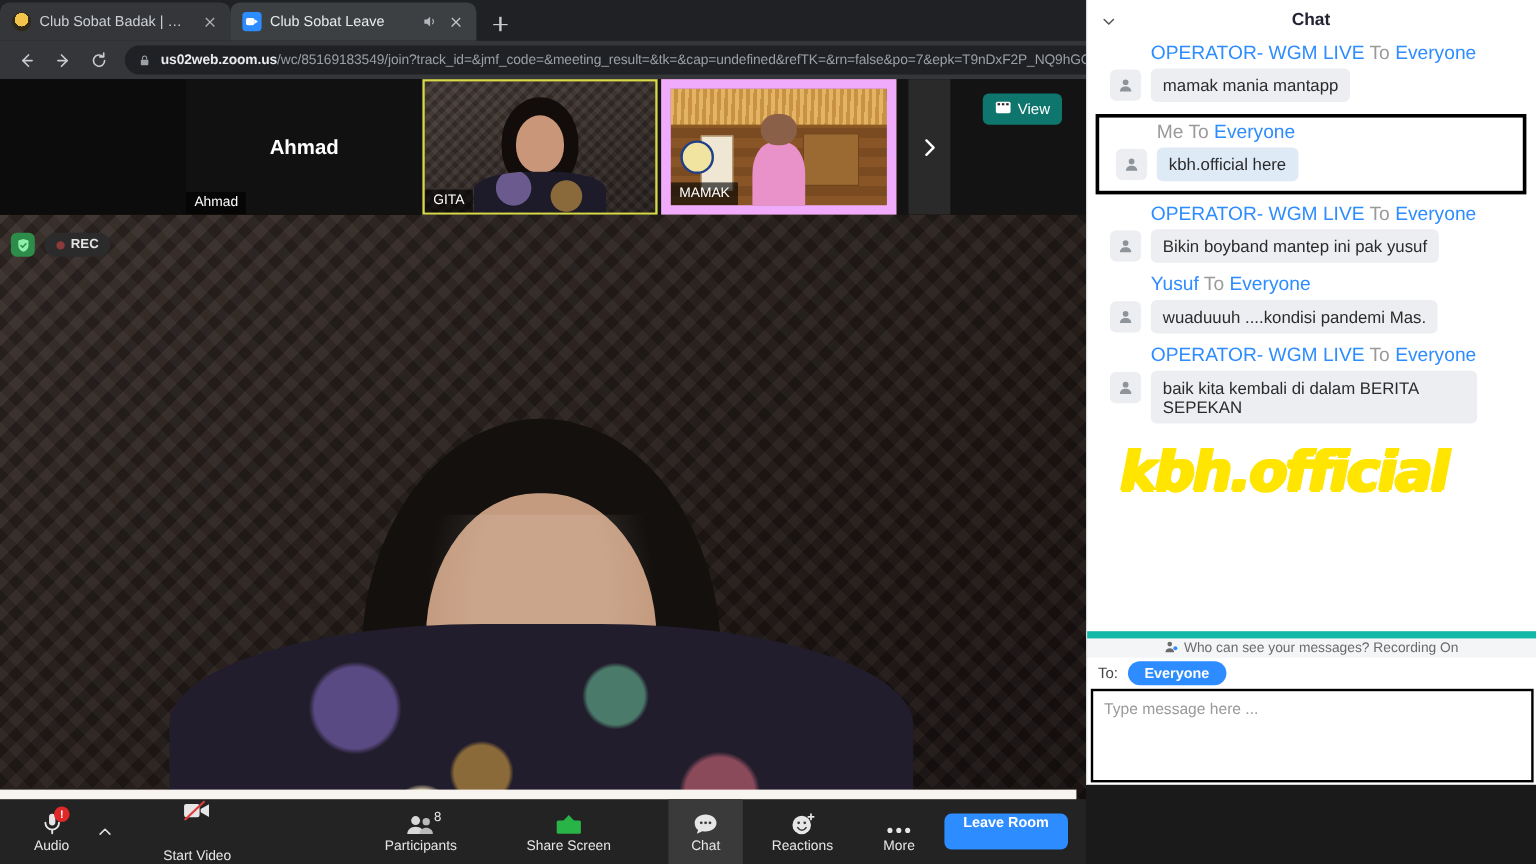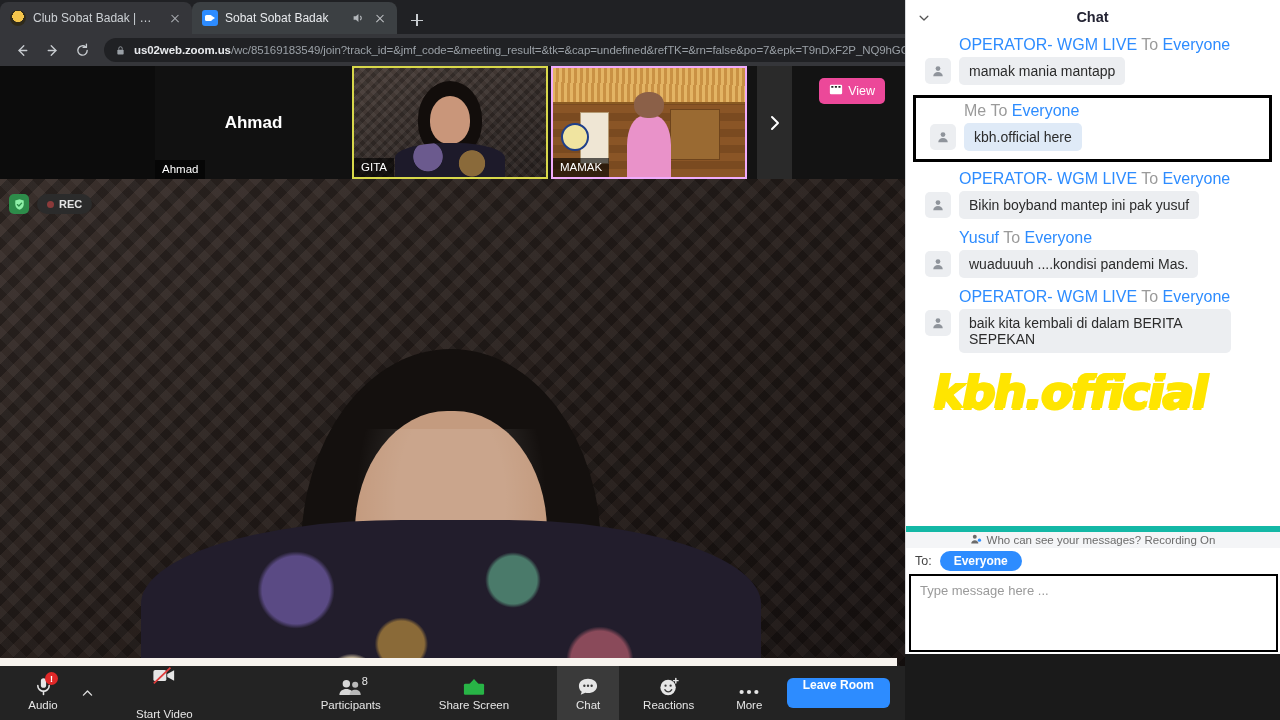--- a/index.html
+++ b/index.html
@@ -128,31 +128,31 @@
   }
   .tile-namechip {
     position: absolute; left: 0; bottom: 0; background: rgba(0,0,0,.62);
     color: #fff; font-size: 11.5px; padding: 3px 7px 4px;
   }
   .tile.gita {
     width: 196px; border: 2px solid #d8d84a;
     background: linear-gradient(160deg,#3a3230 0%,#241f1d 100%);
   }
   .tile.mamak {
-    width: 196px; border: 2px solid #f0abfc; margin-left: 3px;
+    width: 196px; border: 8px solid #f0abfc; margin-left: 3px;
     background: #8a5a2a;
   }
   .strip-next {
     position: absolute; left: 757px; top: 0; width: 35px; height: 113px;
     background: #2a2a2a; display: flex; align-items: center;
     justify-content: center; color: #fff;
   }
   .view-btn {
     position: absolute; right: 20px; top: 12px; height: 26px;
-    background: #ec4899; border-radius: 5px; color: #fff;
+    background: #0f766e; border-radius: 5px; color: #fff;
     display: flex; align-items: center; gap: 5px; padding: 0 10px;
     font-size: 12.5px;
   }
 
   
   .gita-wall {
     position: absolute; inset: 0;
     background:
       repeating-linear-gradient(45deg, rgba(255,255,255,.045) 0 4px, transparent 4px 8px),
       repeating-linear-gradient(-45deg, rgba(0,0,0,.25) 0 4px, transparent 4px 8px),
@@ -380,21 +380,21 @@
 <div id="app">
 
   <div class="browser-tabstrip">
     <div class="tab inactive">
       <span class="tab-favicon fav-badak"></span>
       <span class="tab-title">Club Sobat Badak | Dashboard</span>
       <span class="tab-close"></span>
     </div>
     <div class="tab active">
       <span class="tab-favicon fav-zoom"></span>
-      <span class="tab-title">Sobat Sobat Badak</span>
+      <span class="tab-title">Club Sobat Leave</span>
       <span class="tab-audio">
         <svg viewBox="0 0 16 16" width="14" height="14">
             <path d="M3 6h2.5L8.5 3.3v9.4L5.5 10H3z" fill="#c8ccd0"></path>
             <path d="M10.6 5.6a3.4 3.4 0 0 1 0 4.8" stroke="#c8ccd0" stroke-width="1.2" fill="none"></path>
           </svg>
       </span>
       <span class="tab-close"></span>
     </div>
     <div class="newtab"></div>
 

